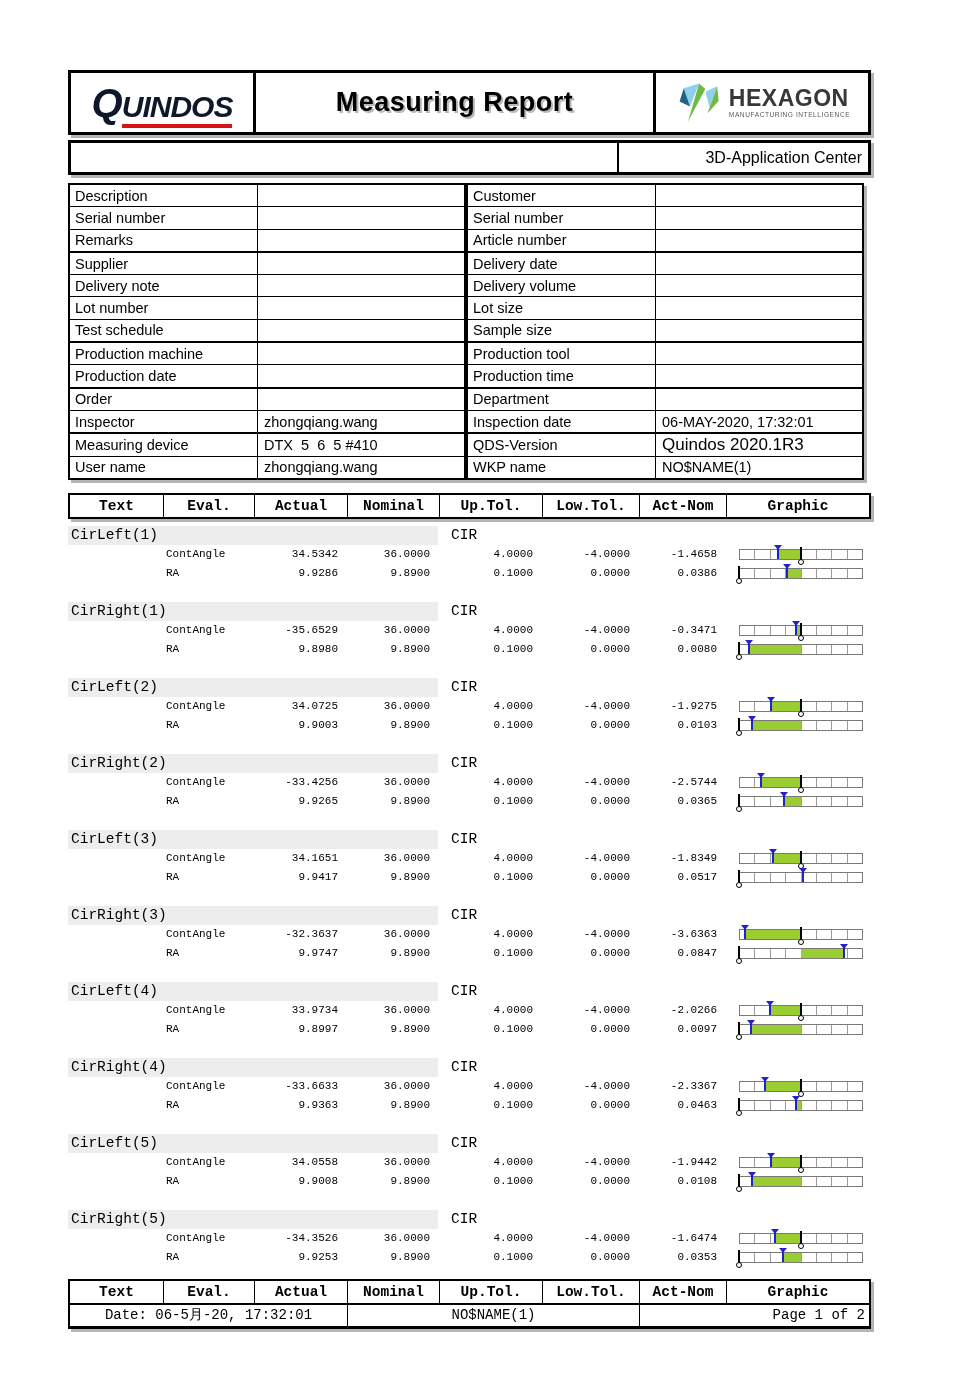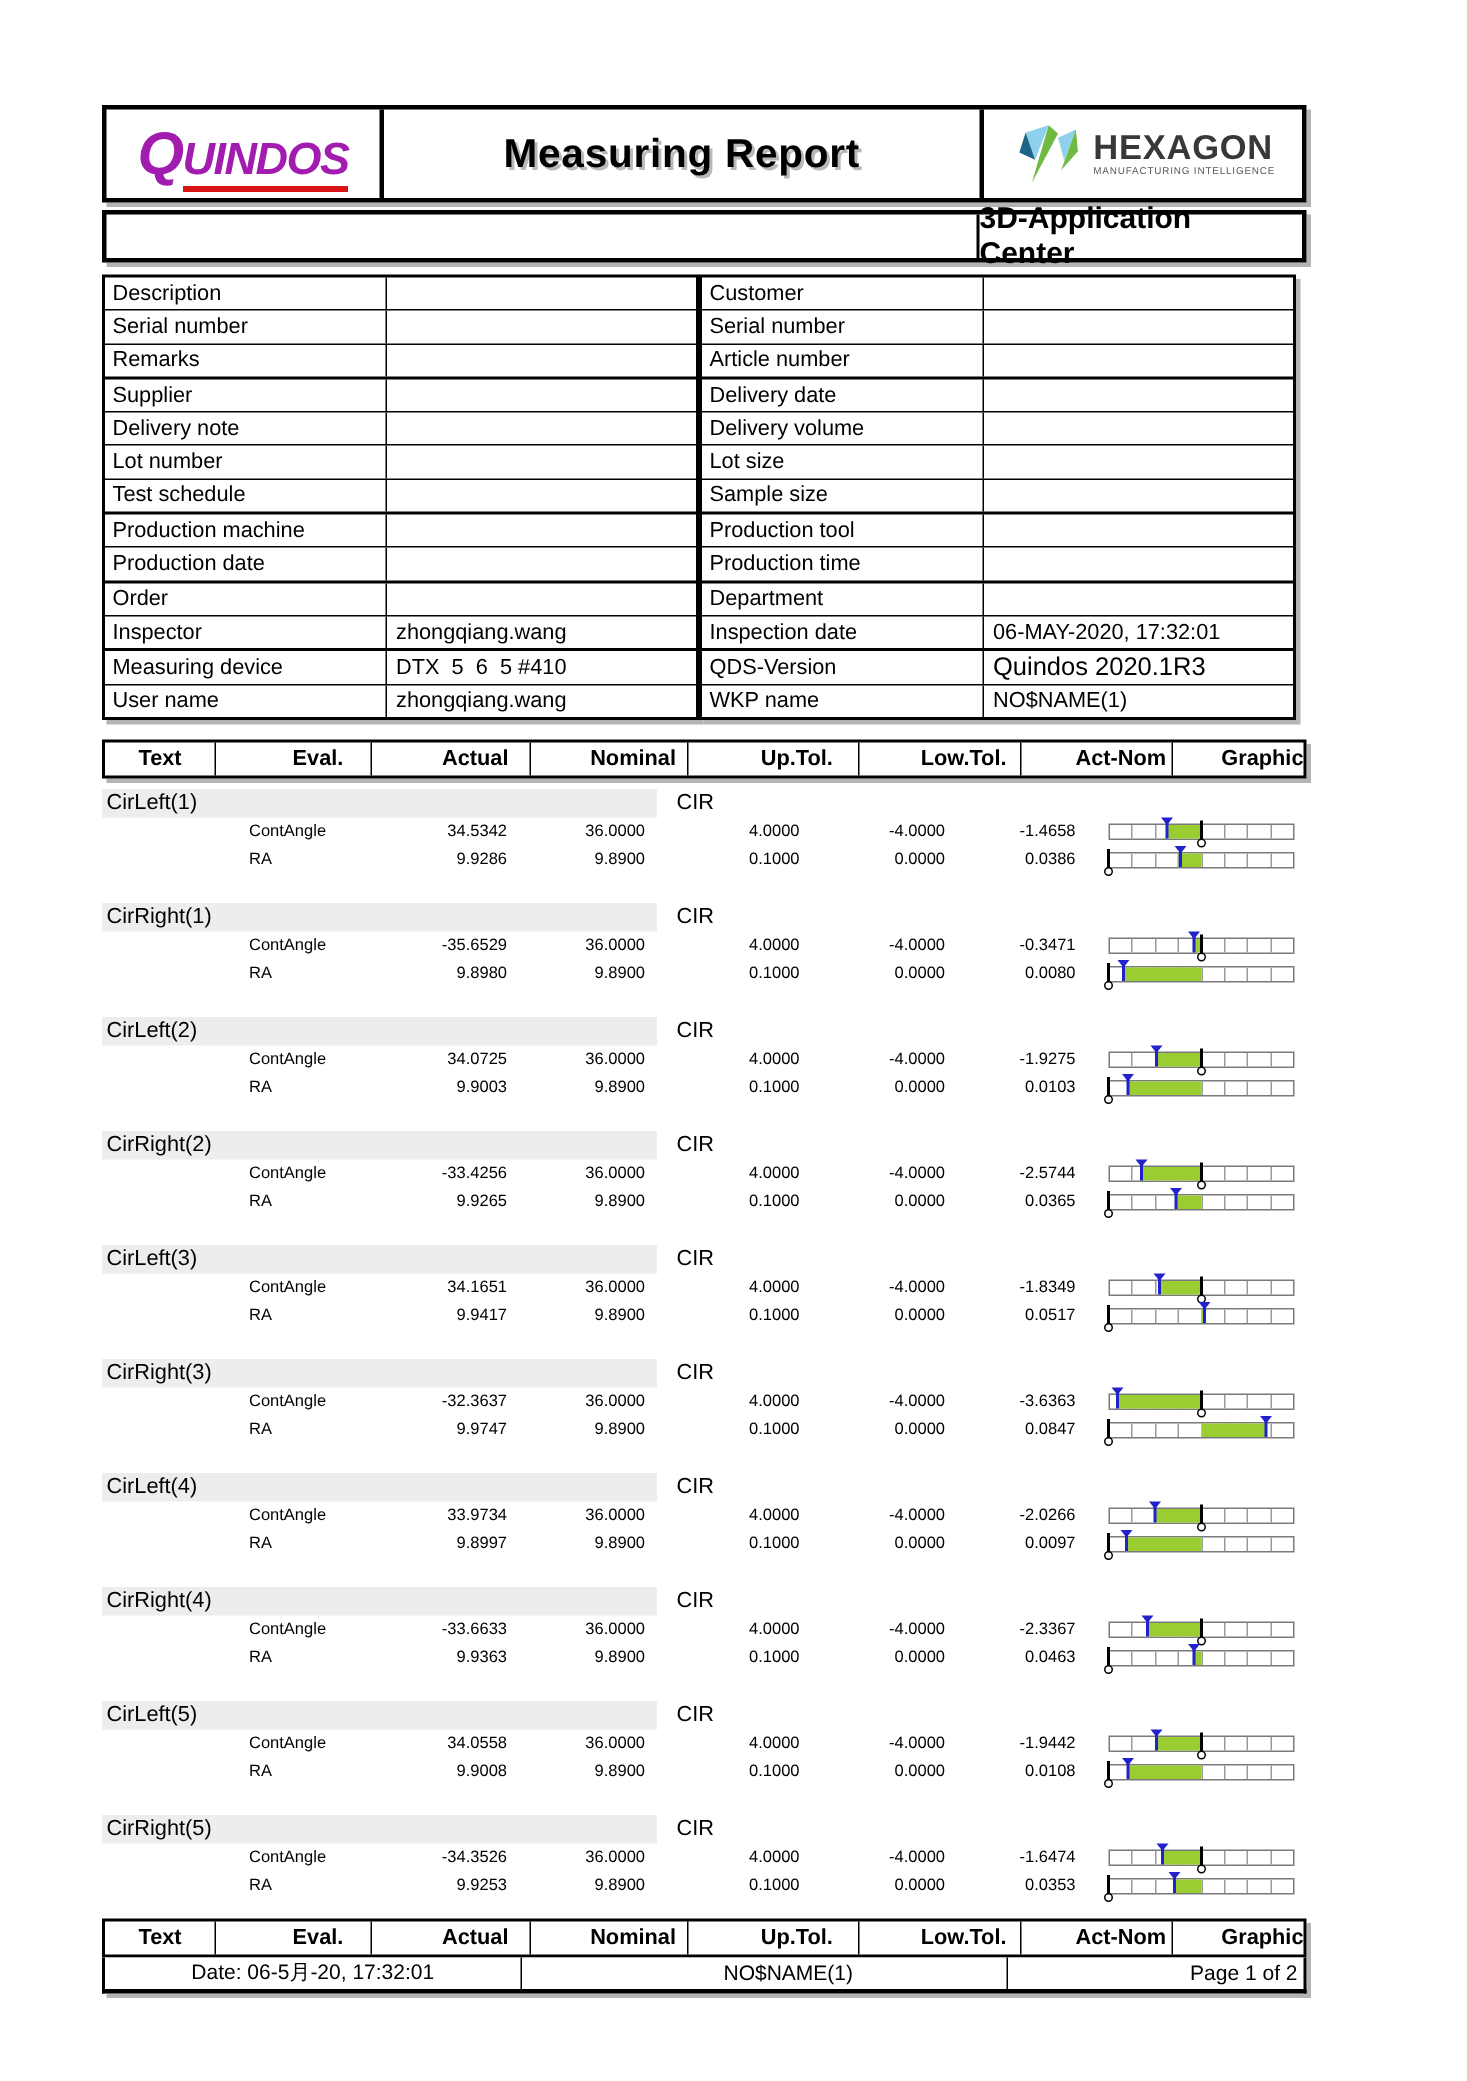--- a/index.html
+++ b/index.html
@@ -5,44 +5,44 @@
   html,body{margin:0;padding:0;background:#fff;}
   body{width:978px;height:1387px;position:relative;font-family:"Liberation Sans",sans-serif;color:#000;}
   .page{position:absolute;left:68px;top:70px;width:803px;}
 
   
   .hdr-box{display:flex;border:3px solid #000;box-shadow:3px 3px 0 #b4b4b4;height:59px;background:#fff;}
   .hdr-cell{display:flex;align-items:center;justify-content:center;}
   .hdr-logo{width:182px;border-right:3px solid #000;}
   .hdr-title{flex:1;border-right:3px solid #000;}
   .hdr-brand{width:212px;gap:9px;}
-  .quindos{font-style:italic;font-weight:800;color:#a21caf;letter-spacing:-1px;line-height:1;}
+  .quindos{font-style:italic;font-weight:800;color:#0f172a;letter-spacing:-1px;line-height:1;}
   .quindos .q{font-size:40px;}
   .quindos .rest{font-size:30px;border-bottom:4px solid #d81414;padding-bottom:1px;}
   .title-text{font-size:27px;font-weight:700;text-shadow:2px 2px 0 #b9b9b9;letter-spacing:0.5px;}
   .brand-text{display:flex;flex-direction:column;line-height:1;}
   .brand-name{font-size:23px;font-weight:700;color:#383838;letter-spacing:0.5px;}
   .brand-tag{font-size:6.6px;color:#5a5a5a;letter-spacing:0.55px;margin-top:2px;}
 
   .sub-box{display:flex;border:3px solid #000;box-shadow:3px 3px 0 #b4b4b4;height:29px;margin-top:5px;background:#fff;}
   .sub-left{flex:1;border-right:2px solid #000;}
-  .sub-right{width:209px;display:flex;align-items:center;justify-content:flex-end;padding-right:6px;font-size:20px;font-weight:700;}
+  .sub-right{width:209px;display:flex;align-items:center;justify-content:flex-end;padding-right:6px;font-size:16px;font-weight:400;padding-left:34px;}
 
   
   .info-wrap{display:flex;justify-content:flex-start;margin-top:8px;}
   .info-table{width:394px;border:2px solid #000;box-shadow:3px 3px 0 #b4b4b4;background:#fff;}
   .info-row{display:flex;height:21.3px;border-bottom:1px solid #000;}
   .info-row:last-child{border-bottom:none;}
   .info-row.thick{border-bottom:2px solid #000;}
   .info-label{width:182px;border-right:1px solid #000;padding-left:5px;font-size:14.5px;display:flex;align-items:center;}
   .info-value{flex:1;padding-left:6px;font-size:14.5px;display:flex;align-items:center;white-space:pre;}
   .info-value.small{font-size:17px;}
 
   
-  .mono{font-family:Liberation Sans, sans-serif;gap:32px;}
+  .mono{font-family:Liberation Mono, monospace;}
   .cols-box{display:flex;border:2px solid #000;box-shadow:3px 3px 0 #b4b4b4;height:22px;margin-top:13px;background:#fff;}
   .col-h{display:flex;align-items:center;justify-content:center;font-size:14.5px;font-weight:700;border-right:1px solid #000;box-sizing:border-box;}
   .col-h:last-child{border-right:none;}
   .c0{width:94px}.c1{width:91px}.c2{width:93px}.c3{width:92px}.c4{width:103px}.c5{width:97px}.c6{width:87px}.c7{flex:1}
 
   .groups{margin-top:0;}
   .group{padding-top:7px;margin-bottom:12px;}
   .grow{display:flex;height:19px;line-height:19px;font-size:14.5px;}
   .gname{width:370px;background:#ededed;padding-left:3px;box-sizing:border-box;}
   .gtype{padding-left:13px;text-align:right;}

